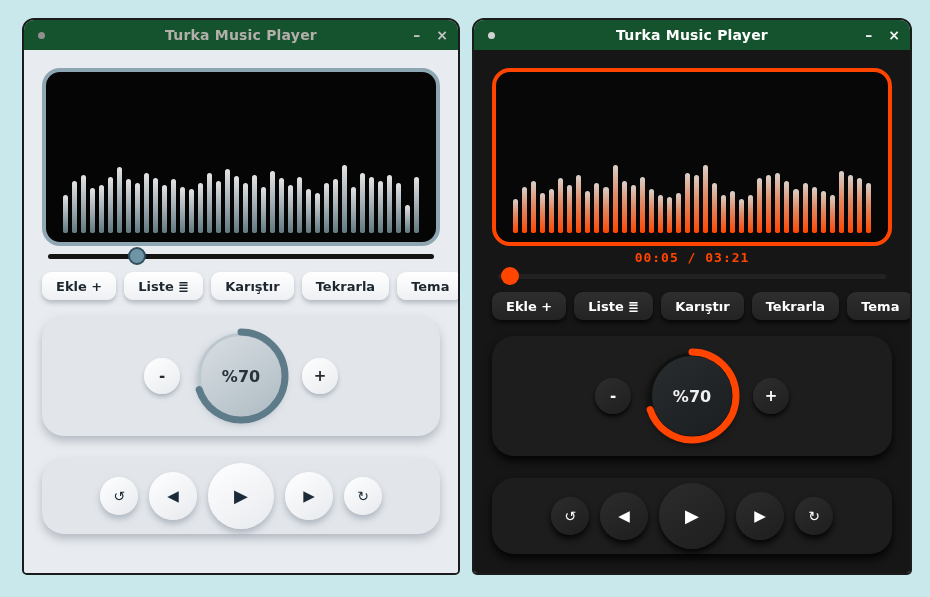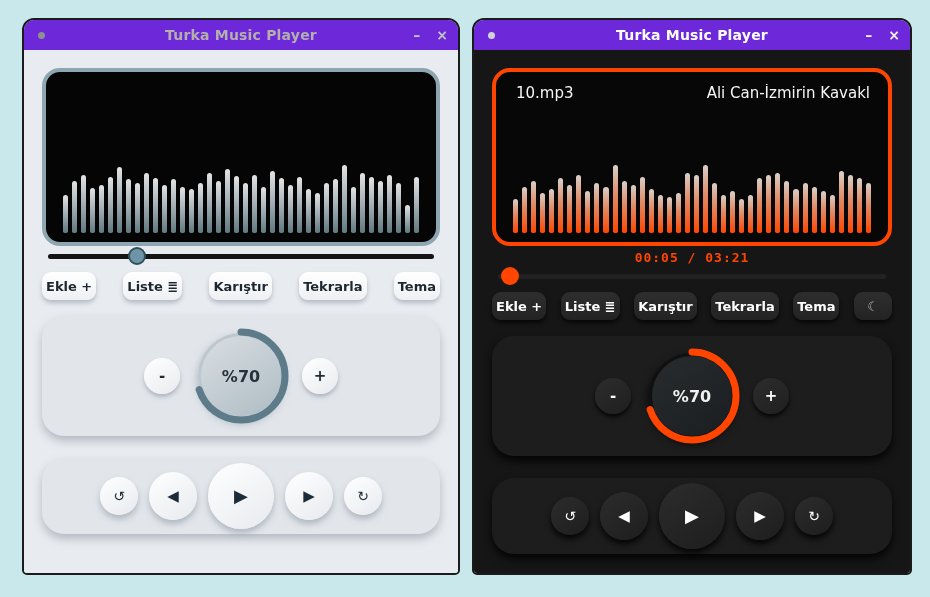--- a/index.html
+++ b/index.html
@@ -13,21 +13,21 @@
   .window {
     position:absolute; top:18px; width:438px; height:557px;
     border:2px solid #1b1b1b; border-radius:12px 12px 5px 5px;
     overflow:hidden;
   }
   .window.light { left:22px; }
   .window.dark  { left:472px; width:440px; }
 
   
   .titlebar {
-    height:30px; background:#6d28d9; position:relative;
+    height:30px; background:#14532d; position:relative;
     display:flex; align-items:center; justify-content:center;
   }
   .titlebar .dot {
     position:absolute; left:14px; top:12px; width:7px; height:7px;
     border-radius:50%;
   }
   .light .titlebar .dot { background:#8f8f8f; }
   .dark  .titlebar .dot { background:#d2d2d2; }
   .titlebar .title { font-size:14px; font-weight:bold; letter-spacing:.2px; }
   .light .titlebar .title { color:#b3b0ac; }
@@ -85,21 +85,21 @@
     position:absolute; top:1px; width:18px; height:18px; border-radius:50%;
   }
   .light .slider .handle { background:#6f94a6; border:2px solid #30505e; }
   .dark  .slider .handle { background:#ff4500; }
 
   
   .toolbar {
     margin-top:6px; display:flex; justify-content:space-between; gap:8px;
   }
   .tbtn {
-    height:28px; border:none; border-radius:9px; padding:0 4px;
+    height:28px; border:none; border-radius:9px; padding:0 14px;
     font-family:inherit; font-size:13px; font-weight:bold; cursor:pointer;
     white-space:nowrap;
   }
   .light .tbtn {
     background:linear-gradient(to bottom,#ffffff,#eef0f3);
     color:#1d2730; box-shadow:0 3px 4px rgba(148,156,168,.6);
   }
   .dark .tbtn {
     background:linear-gradient(to bottom,#2e2e2e,#232323);
     color:#ffffff; box-shadow:0 3px 4px rgba(0,0,0,.7);
@@ -263,24 +263,20 @@
   <div class="titlebar">
     <span class="dot"></span>
     <span class="title">Turka Music Player</span>
     <span class="win-btns">
       <span class="win-btn">–</span>
       <span class="win-btn">×</span>
     </span>
   </div>
   <div class="body">
     <div class="visualizer">
-      <div class="viz-titles">
-        <span class="file">10.mp3</span>
-        <span class="song">Ali Can-İzmirin Kavakl</span>
-      </div>
       <div class="bars">
           <div class="bar" style="height: 34px;"></div>
           <div class="bar" style="height: 46px;"></div>
           <div class="bar" style="height: 52px;"></div>
           <div class="bar" style="height: 40px;"></div>
           <div class="bar" style="height: 44px;"></div>
           <div class="bar" style="height: 55px;"></div>
           <div class="bar" style="height: 48px;"></div>
           <div class="bar" style="height: 58px;"></div>
           <div class="bar" style="height: 42px;"></div>

